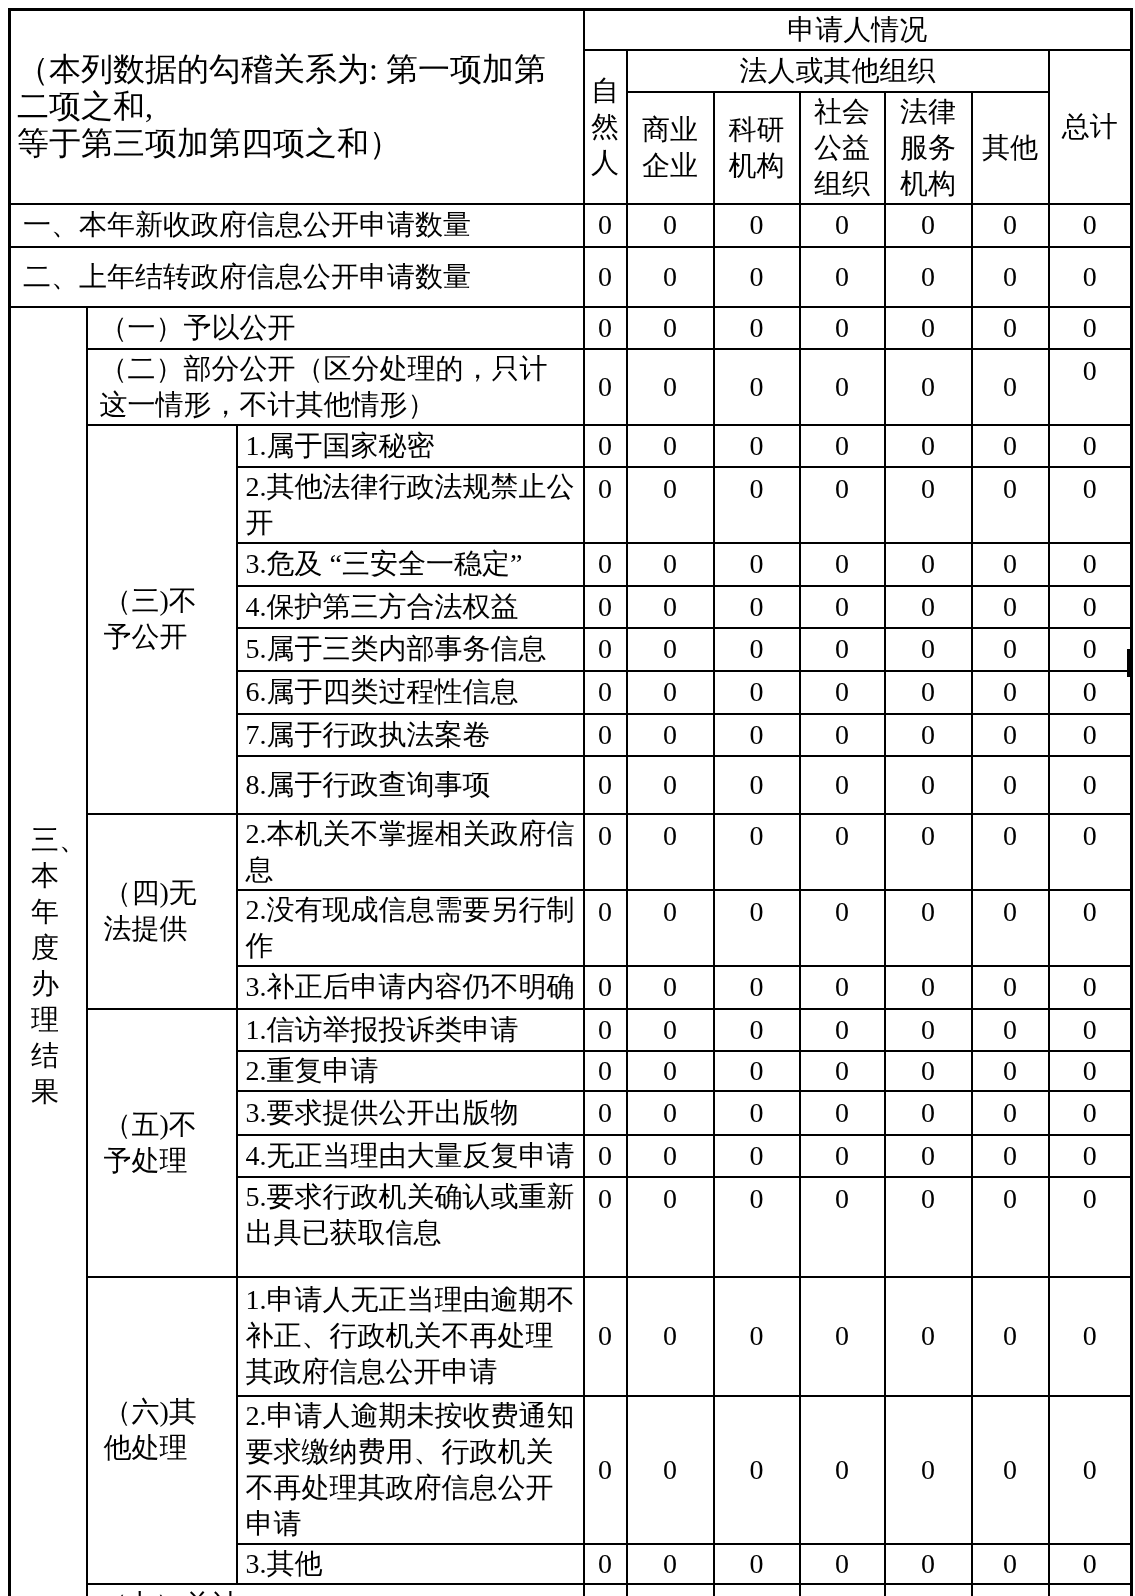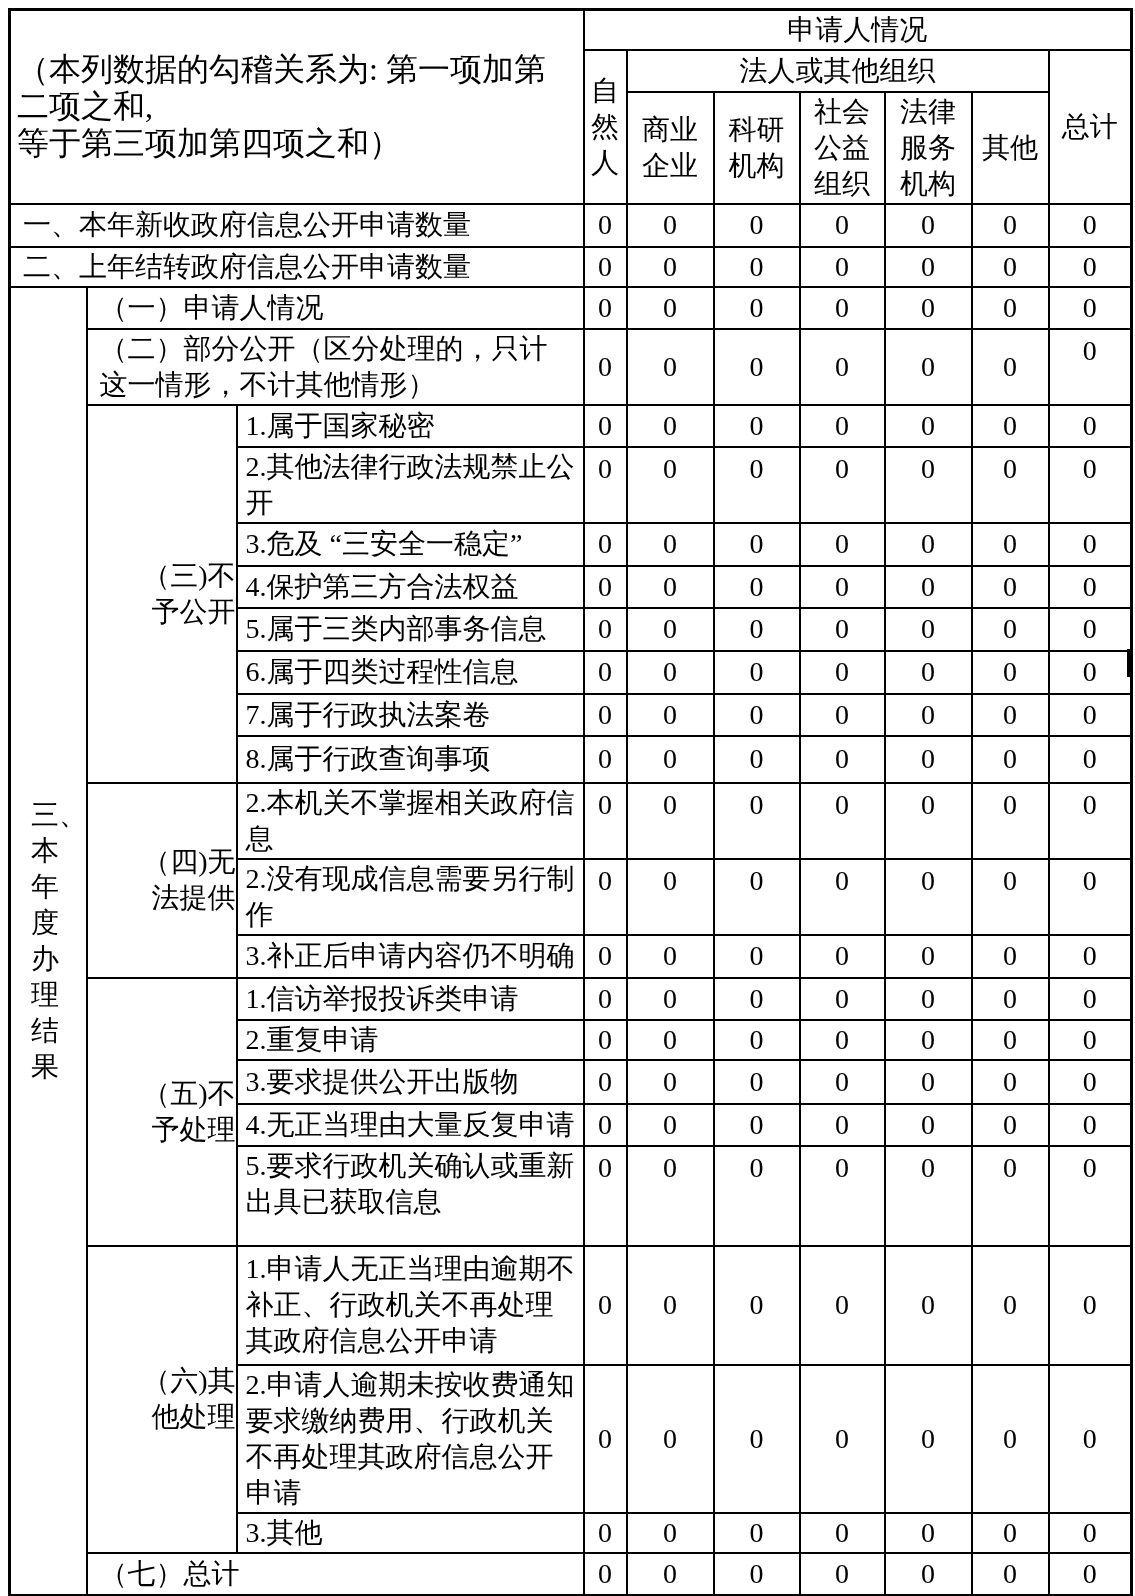--- a/index.html
+++ b/index.html
@@ -6,21 +6,21 @@
   body{width:1135px;height:1596px;position:relative;color:#000;
        font-family:"Liberation Serif","DejaVu Serif",serif;}
   table.report{border-collapse:collapse;table-layout:fixed;width:1122px;
                margin:8px 0 0 8px;border:3px solid #000;}
   td,th{border:2px solid #000;font-weight:400;font-size:28px;line-height:36px;
         padding:0;vertical-align:middle;overflow:hidden;}
   .note{font-size:32px;line-height:37px;text-align:left;padding:0 6px;white-space:pre-line;}
   .hc{text-align:center;white-space:pre-line;}
   .lbl{text-align:left;padding:1px 12px 1px 12px;}
   .item{text-align:left;padding:1px 2px 1px 8px;}
-  .side{text-align:right;padding-left:30px;white-space:pre-line;}
+  .side{text-align:left;padding-left:16px;white-space:pre-line;}
   .colA{text-align:left;padding-left:20px;white-space:pre-line;}
   .v{text-align:center;}
   .vt{vertical-align:top;padding-top:3px;}
   .artifact{position:absolute;left:1127px;top:649px;width:5px;height:28px;background:#000;}
 </style>
 </head>
 <body>
 
 <table class="report">
   <colgroup>
@@ -66,38 +66,38 @@
   <tr style="height:43px">
     <td class="lbl" colspan="3">一、本年新收政府信息公开申请数量</td>
     <td class="v">0</td>
     <td class="v">0</td>
     <td class="v">0</td>
     <td class="v">0</td>
     <td class="v">0</td>
     <td class="v">0</td>
     <td class="v">0</td>
   </tr>
-  <tr style="height:40px">
+  <tr style="height:60px">
     <td class="lbl" colspan="3">二、上年结转政府信息公开申请数量</td>
     <td class="v">0</td>
     <td class="v">0</td>
     <td class="v">0</td>
     <td class="v">0</td>
     <td class="v">0</td>
     <td class="v">0</td>
     <td class="v">0</td>
   </tr>
 
   <tr style="height:42px">
     <td class="colA" rowspan="22">三、
 本年
 度办
 理结
 果</td>
-    <td class="lbl" colspan="2">（一）申请人情况</td>
+    <td class="lbl" colspan="2">（一）予以公开</td>
     <td class="v">0</td>
     <td class="v">0</td>
     <td class="v">0</td>
     <td class="v">0</td>
     <td class="v">0</td>
     <td class="v">0</td>
     <td class="v">0</td>
   </tr>
   <tr style="height:73px">
     <td class="lbl" colspan="2" style="white-space:pre-line">（二）部分公开（区分处理的，只计
@@ -176,21 +176,21 @@
   <tr style="height:42px">
     <td class="item">7.属于行政执法案卷</td>
     <td class="v">0</td>
     <td class="v">0</td>
     <td class="v">0</td>
     <td class="v">0</td>
     <td class="v">0</td>
     <td class="v">0</td>
     <td class="v">0</td>
   </tr>
-  <tr style="height:47px">
+  <tr style="height:58px">
     <td class="item">8.属于行政查询事项</td>
     <td class="v">0</td>
     <td class="v">0</td>
     <td class="v">0</td>
     <td class="v">0</td>
     <td class="v">0</td>
     <td class="v">0</td>
     <td class="v">0</td>
   </tr>
 

